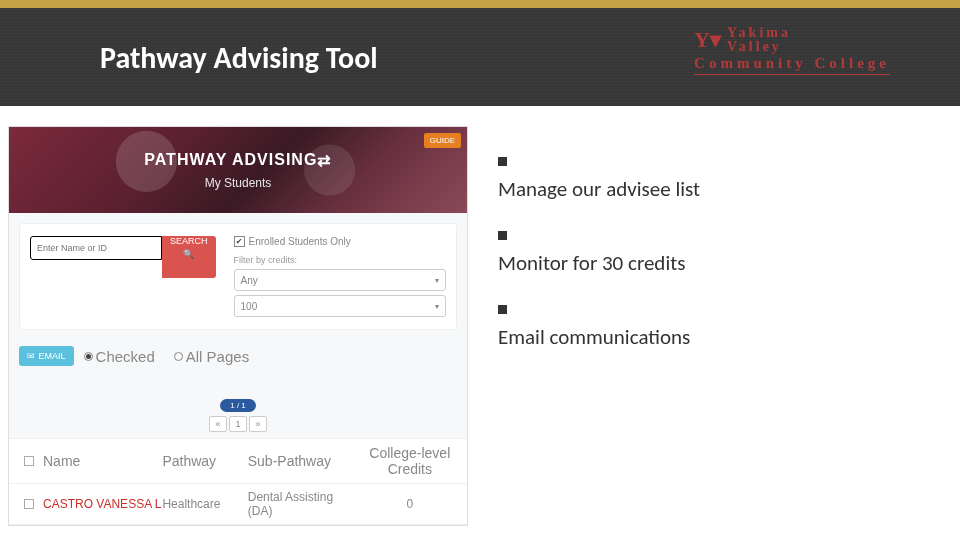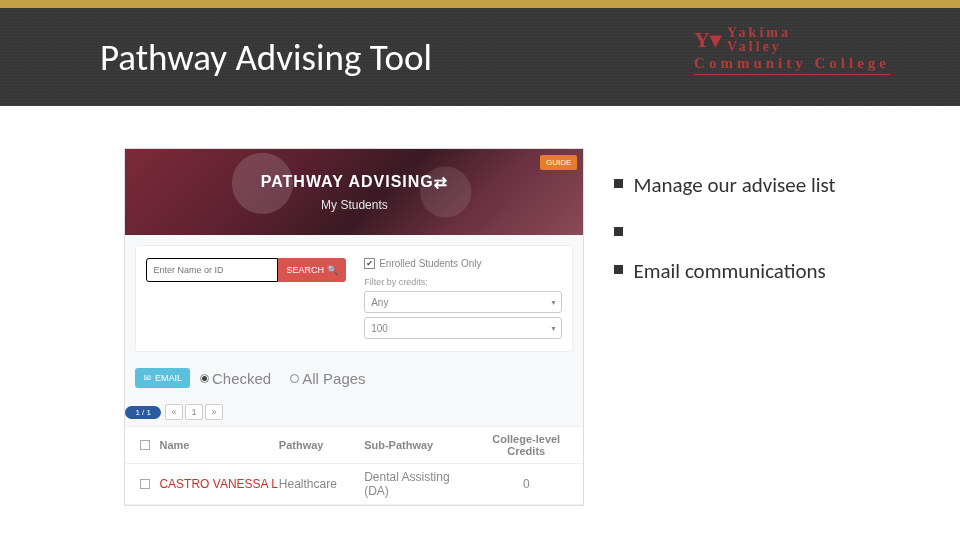--- a/index.html
+++ b/index.html
@@ -4,75 +4,75 @@
 <style>
   * { box-sizing: border-box; margin: 0; padding: 0; }
   body { width: 960px; height: 540px; font-family: Calibri, Arial, sans-serif; background: #fff; overflow: hidden; }
 
   .header-wrap { position: relative; }
   .gold-bar { height: 8px; background: #c3a343; }
   .dark-bar { height: 98px; background: #383838; background-image:
       repeating-linear-gradient(0deg, rgba(255,255,255,0.02) 0 1px, transparent 1px 3px),
       repeating-linear-gradient(90deg, rgba(0,0,0,0.05) 0 1px, transparent 1px 3px);
       display: flex; align-items: center; padding-left: 100px; position: relative; }
-  .slide-title { color: #fff; font-size: 37px; font-weight: 400; }
+  .slide-title { color: #fff; font-size: 30px; font-weight: 700; }
   .logo { position: absolute; right: 70px; top: 18px; color: #b23a3a; text-align: left; line-height: 1; font-family: Georgia, serif; }
   .logo .top { display:flex; align-items:center; gap:6px;}
   .logo .glyph { font-size:22px; font-weight:bold; }
   .logo .stack { display:flex; flex-direction:column; font-size:14px; font-weight:600; letter-spacing:3px;}
   .logo .bottom { font-size: 15px; letter-spacing: 4px; margin-top:2px; font-weight:600;}
   .logo .underline { height:1px; background:#b23a3a; margin-top:3px;}
 
-  .content { display:flex; padding: 42px 8px 8px 8px; gap: 30px; justify-content: center; }
+  .content { display:flex; padding: 20px 8px 8px 8px; gap: 30px; }
 
   
   .app { width: 460px; border:1px solid #ddd; background:#f7f8f9; font-family: Arial, sans-serif; font-size:11px; color:#777;}
   .banner { height: 86px; background: linear-gradient(135deg, #7b2a3a 0%, #5a2030 35%, #3a1a24 55%, #6a3040 75%, #8a4a58 100%);
      position:relative; display:flex; flex-direction:column; align-items:center; justify-content:center; color:#fff;}
   .banner::before { content:""; position:absolute; inset:0; background:
      radial-gradient(circle at 30% 40%, rgba(255,255,255,0.15) 0 30px, transparent 31px),
      radial-gradient(circle at 70% 50%, rgba(255,255,255,0.1) 0 25px, transparent 26px);}
   .banner-title { font-size:16px; font-weight:600; letter-spacing:1px; z-index:1; display:flex; align-items:center; }
   .banner-sub { font-size:12px; margin-top:6px; z-index:1; color:#e6e6e6;}
   .guide-btn { position:absolute; top:6px; right:6px; background:#e67e22; color:#fff; font-size:8px; padding:3px 6px; border-radius:2px; z-index:2;}
 
   .filters { background:#fff; margin:10px; padding:12px 10px; border-radius:3px; display:flex; gap:18px; border:1px solid #eee;}
   .search-group { display:flex; }
   .search-input { width:132px; height:24px; border:1px solid #000000; border-radius:3px 0 0 3px; padding:0 6px; font-size:9px; color:#aaa;}
-  .search-btn { height:24px; background:#d9534f; color:#fff; border:none; padding:0 8px; font-size:9px; border-radius:0 3px 3px 0; display:flex; align-items:center; gap:3px;}
+  .search-btn { height:42px; background:#d9534f; color:#fff; border:none; padding:0 8px; font-size:9px; border-radius:0 3px 3px 0; display:flex; align-items:center; gap:3px;flex-direction:column;}
   .filter-col { flex:1; display:flex; flex-direction:column; gap:4px;}
   .check-row { display:flex; align-items:center; gap:4px; font-size:10px; color:#888;}
   .check-box { width:11px; height:11px; border:1px solid #888; display:inline-flex; align-items:center; justify-content:center; font-size:8px; color:#444;}
   .label-sm { font-size:9px; color:#999; margin-top:4px;}
   .dropdown { height:22px; border:1px solid #ccc; border-radius:3px; background:#fff; display:flex; align-items:center; justify-content:space-between; padding:0 6px; font-size:10px; color:#888;}
   .chev { font-size:8px; color:#888;}
 
   .email-row { display:flex; align-items:center; gap:10px; padding: 6px 10px 10px 10px;}
   .email-btn { background:#5bc0de; color:#fff; border:none; padding:5px 8px; font-size:9px; border-radius:3px; display:flex; align-items:center; gap:4px;}
   .radio-col { display:flex; flex-direction:row; gap:19px; font-size:15px; color:#888;}
   .radio-row { display:flex; align-items:center; gap:3px;}
   .radio-dot { width:9px; height:9px; border:1px solid #888; border-radius:50%; display:inline-flex; align-items:center; justify-content:center;}
   .radio-dot.filled::after { content:""; width:5px; height:5px; background:#444; border-radius:50%;}
 
-  .pager { display:flex; flex-direction:row; align-items:center; gap:4px; padding:6px 0;}
+  .pager { display:flex; flex-direction:column; align-items:center; gap:4px; padding:6px 0;margin-top:17px;}
   .pill { background:#2c5aa0; color:#fff; font-size:8px; padding:2px 10px; border-radius:10px;}
   .page-btns { display:flex; gap:2px;}
   .pg { width:18px; height:16px; border:1px solid #ccc; background:#fff; font-size:9px; display:flex; align-items:center; justify-content:center; border-radius:2px; color:#888;}
 
   .tbl { width:100%; background:#fff; border-top:1px solid #eee;}
   .tr { display:grid; grid-template-columns: 28px 1.4fr 1fr 1.3fr 1.2fr; align-items:center; padding:6px 6px; border-bottom:1px solid #f0f0f0;}
-  .th { font-size:11px; color:#888; font-weight:700;}
+  .th { font-size:14px; color:#888; font-weight:400;}
   .td { font-size:12px; color:#888;}
   .td.name { color:#c9302c;}
   .td.center, .th.center { text-align:center;}
   .cb { width:10px; height:10px; border:1px solid #aaa; margin:0 auto;}
 
   
   .bullets { padding-top: 24px; }
-  .bullet { display:flex; align-items:flex-start; gap:10px; margin-bottom: 22px; font-size: 21px; color:#333;}
+  .bullet { display:flex; align-items:flex-start; gap:10px; margin-bottom: 22px; font-size: 21px; color:#333;flex-direction:column;}
   .sq { width:9px; height:9px; background:#333; margin-top:7px; flex-shrink:0;}
 </style>
 </head>
 <body>
 
 <div class="header-wrap">
   <div class="gold-bar"></div>
   <div class="dark-bar">
     <div class="slide-title">Pathway Advising Tool</div>
     <div class="logo">
@@ -178,19 +178,20 @@
     </div>
   </div>
 
   <div class="bullets">
     <div class="bullet">
       <span class="sq"></span>
       <span>Manage our advisee list</span>
     </div>
     <div class="bullet">
       <span class="sq"></span>
+      <span>Monitor for 30 credits</span>
     </div>
     <div class="bullet">
       <span class="sq"></span>
       <span>Email communications</span>
     </div>
   </div>
 </div>
 
 </body></html>

